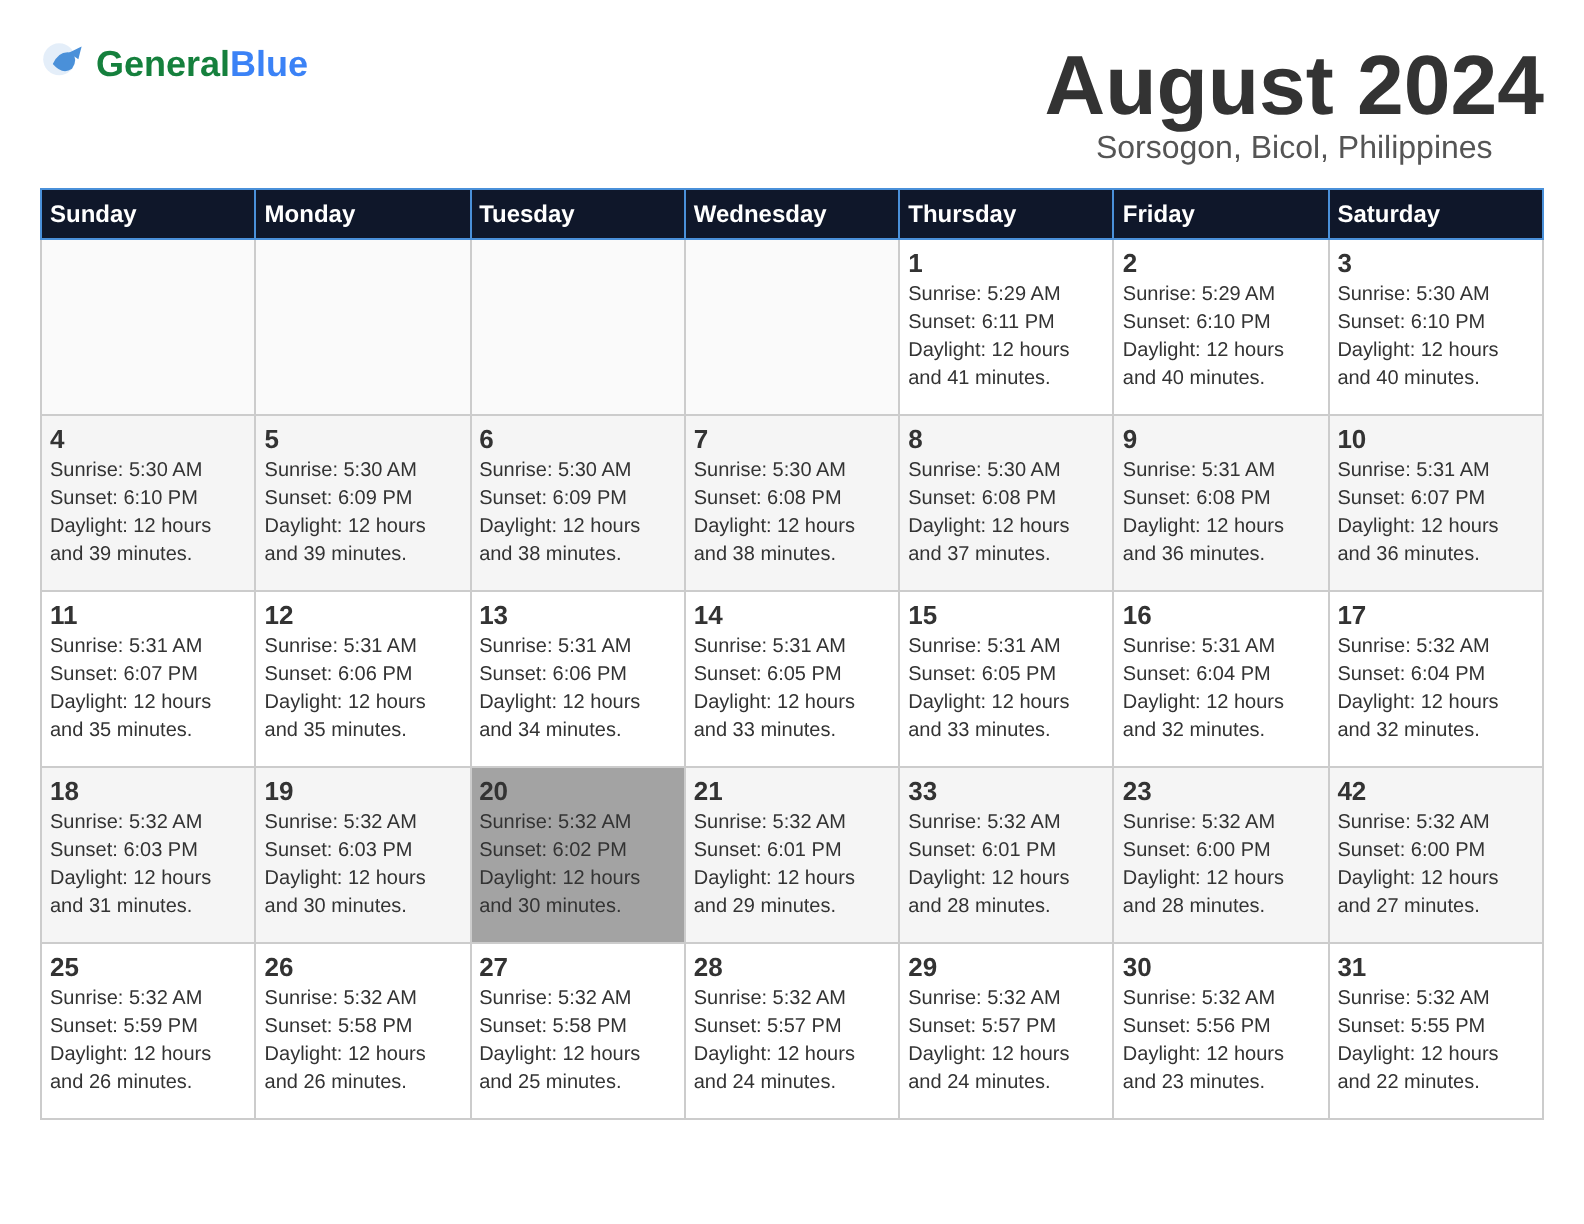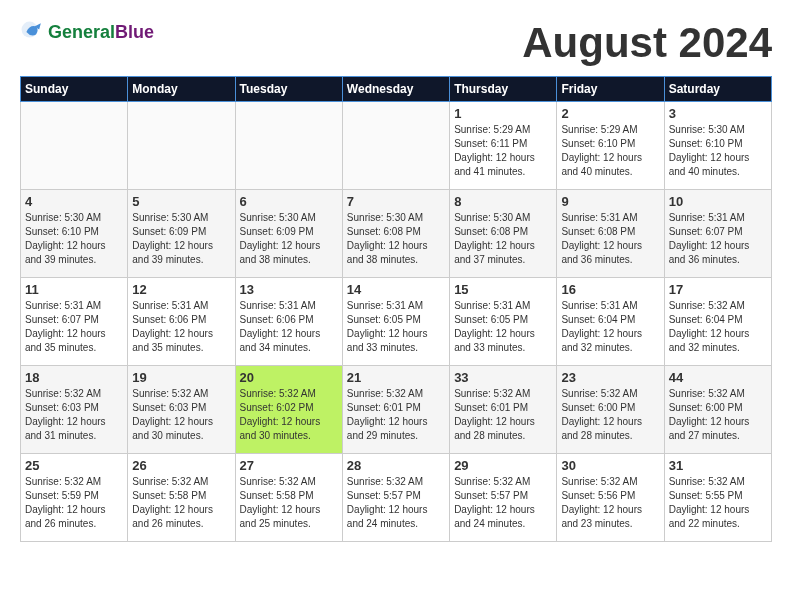--- a/index.html
+++ b/index.html
@@ -26,21 +26,21 @@
       gap: 4px;
     }
     .logo-text-general {
       font-size: 18px;
       font-weight: bold;
       color: #15803d;
     }
     .logo-text-blue {
       font-size: 18px;
       font-weight: bold;
-      color: #701a75;
+      color: #3b82f6;
     }
     .logo-icon {
       width: 24px;
       height: 24px;
     }
     .title-section {
       text-align: center;
       margin-left: 12px;
     }
     .calendar-title {
@@ -110,20 +110,21 @@
         <circle cx="12" cy="12" r="10" fill="#4a90d9" opacity="0.15"></circle>
         <path d="M8 15 Q12 6 20 8 Q24 12 20 18 Q14 22 8 15Z" fill="#4a90d9"></path>
         <path d="M18 8 L26 4 L24 12Z" fill="#4a90d9"></path>
       </svg>
       <div>
         <span class="logo-text-general">General</span><span class="logo-text-blue">Blue</span>
       </div>
     </div>
     <div class="title-section">
       <div class="calendar-title">August 2024</div>
+      <div class="calendar-subtitle">Sorsogon, Bicol, Philippines</div>
     </div>
   </div>
 
   <table>
     <thead>
       <tr>
       <th>Sunday</th>
           <th>Monday</th>
           <th>Tuesday</th>
           <th>Wednesday</th>
@@ -270,21 +271,21 @@
 Daylight: 12 hours
 and 31 minutes.</div>
           </td>
           <td style="background: rgb(245, 245, 245);">
             <div class="day-number">19</div>
             <div class="day-info" style="white-space: pre-line;">Sunrise: 5:32 AM
 Sunset: 6:03 PM
 Daylight: 12 hours
 and 30 minutes.</div>
           </td>
-          <td style="background: #bef264;">
+          <td style="background: #a3a3a3;">
             <div class="day-number">20</div>
             <div class="day-info" style="white-space: pre-line;">Sunrise: 5:32 AM
 Sunset: 6:02 PM
 Daylight: 12 hours
 and 30 minutes.</div>
           </td>
           <td style="background: rgb(245, 245, 245);">
             <div class="day-number">21</div>
             <div class="day-info" style="white-space: pre-line;">Sunrise: 5:32 AM
 Sunset: 6:01 PM
@@ -299,21 +300,21 @@
 and 28 minutes.</div>
           </td>
           <td style="background: rgb(245, 245, 245);">
             <div class="day-number">23</div>
             <div class="day-info" style="white-space: pre-line;">Sunrise: 5:32 AM
 Sunset: 6:00 PM
 Daylight: 12 hours
 and 28 minutes.</div>
           </td>
           <td style="background: rgb(245, 245, 245);">
-            <div class="day-number">44</div>
+            <div class="day-number">42</div>
             <div class="day-info" style="white-space: pre-line;">Sunrise: 5:32 AM
 Sunset: 6:00 PM
 Daylight: 12 hours
 and 27 minutes.</div>
           </td>
         </tr>
         <tr>
           <td>
             <div class="day-number">25</div>
             <div class="day-info" style="white-space: pre-line;">Sunrise: 5:32 AM

